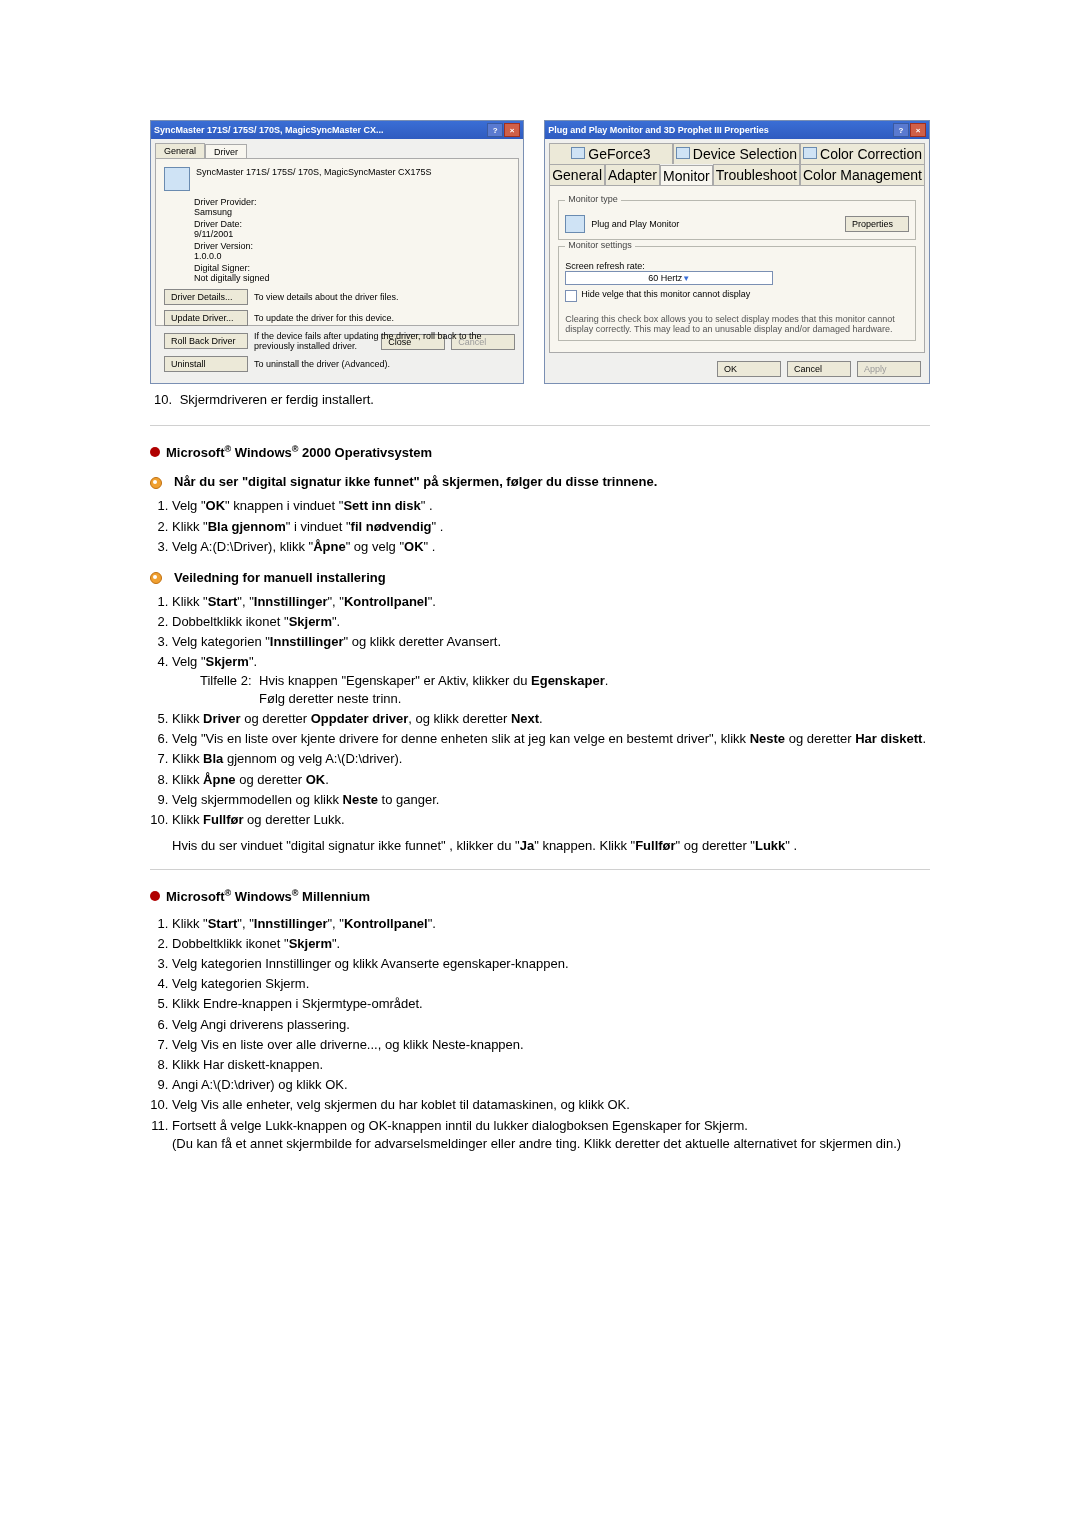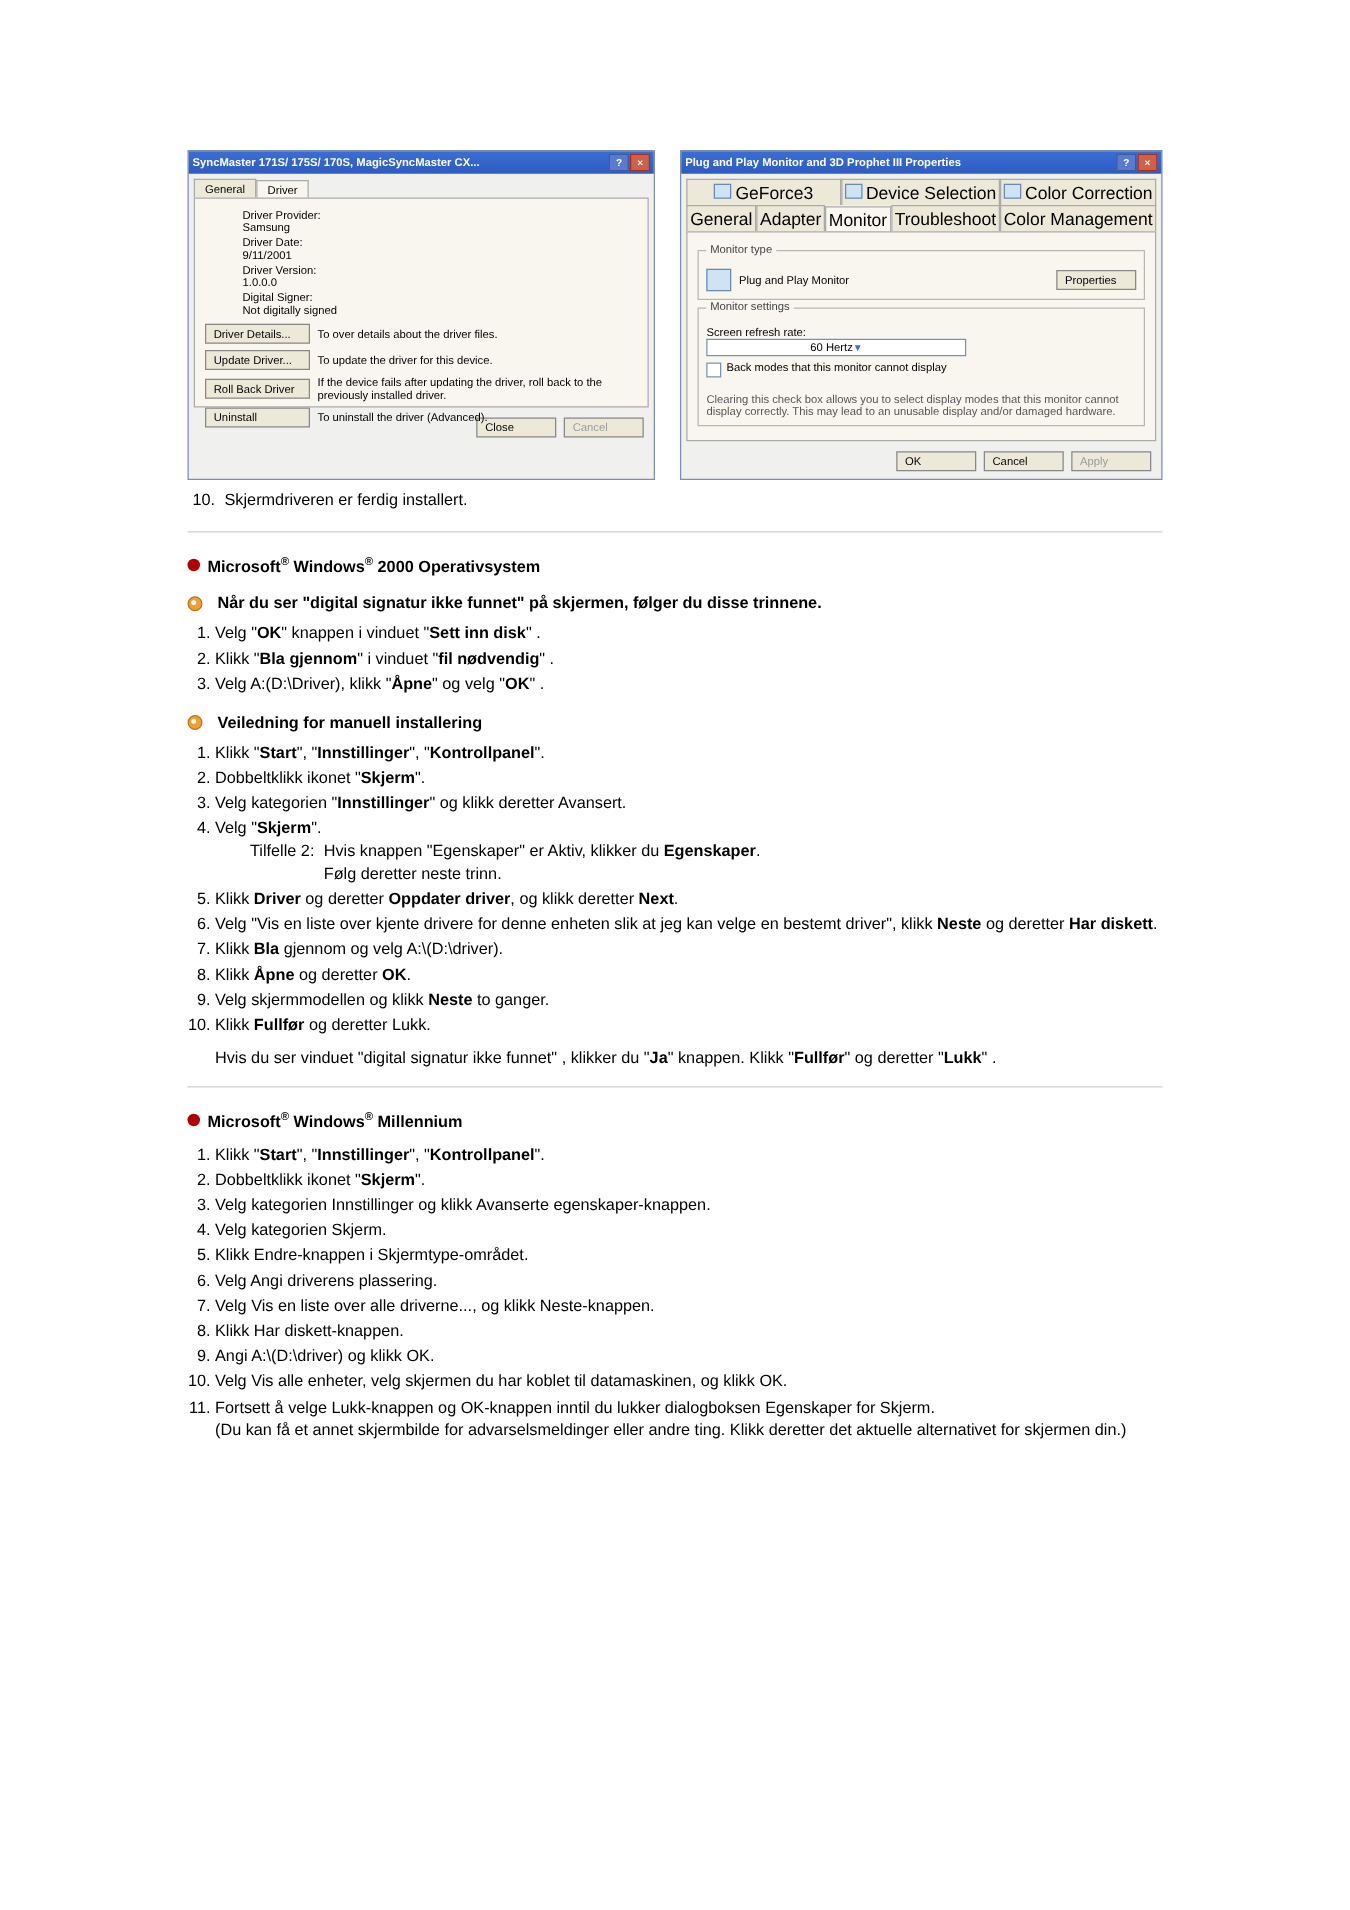--- a/index.html
+++ b/index.html
@@ -189,20 +189,24 @@
         <span>SyncMaster 171S/ 175S/ 170S, MagicSyncMaster CX...</span>
         <span class="spacer"></span>
         <span class="tb-btn tb-help">?</span>
         <span class="tb-btn">×</span>
       </div>
       <div class="tabs">
         <div class="tab">General</div>
         <div class="tab active">Driver</div>
       </div>
       <div class="panel">
+        <div class="drv-head">
+          <div class="mon-icon"></div>
+          <div style="flex:1;">SyncMaster 171S/ 175S/ 170S, MagicSyncMaster CX175S</div>
+        </div>
         <div class="rows">
           <div class="row">
               <span class="k">Driver Provider:</span>
               <span>Samsung</span>
             </div>
           <div class="row">
               <span class="k">Driver Date:</span>
               <span>9/11/2001</span>
             </div>
           <div class="row">
@@ -210,21 +214,21 @@
               <span>1.0.0.0</span>
             </div>
           <div class="row">
               <span class="k">Digital Signer:</span>
               <span>Not digitally signed</span>
             </div>
         </div>
         <div class="actions">
           <div class="act">
               <span class="btn">Driver Details...</span>
-              <span style="flex:1;">To over details about the driver files.</span>
+              <span style="flex:1;">To view details about the driver files.</span>
             </div>
           <div class="act">
               <span class="btn">Update Driver...</span>
               <span style="flex:1;">To update the driver for this device.</span>
             </div>
           <div class="act">
               <span class="btn">Roll Back Driver</span>
               <span style="flex:1;">If the device fails after updating the driver, roll back to the previously installed driver.</span>
             </div>
           <div class="act">
@@ -271,21 +275,21 @@
         </div>
         <div class="group">
           <span class="group-title">Monitor settings</span>
           <div>Screen refresh rate:</div>
           <div class="select">
             <span>60 Hertz</span>
             <span class="arrow">▼</span>
           </div>
           <div class="chk">
             <div class="box"></div>
-            <span>Back modes that this monitor cannot display</span>
+            <span>Hide velge that this monitor cannot display</span>
           </div>
           <div style="color:#555; margin-top:12px;">Clearing this check box allows you to select display modes that this monitor cannot display correctly. This may lead to an unusable display and/or damaged hardware.</div>
         </div>
       </div>
       <div class="footer-btns">
         <span class="btn small">OK</span>
         <span class="btn small">Cancel</span>
         <span class="btn small disabled">Apply</span>
       </div>
     </div>

